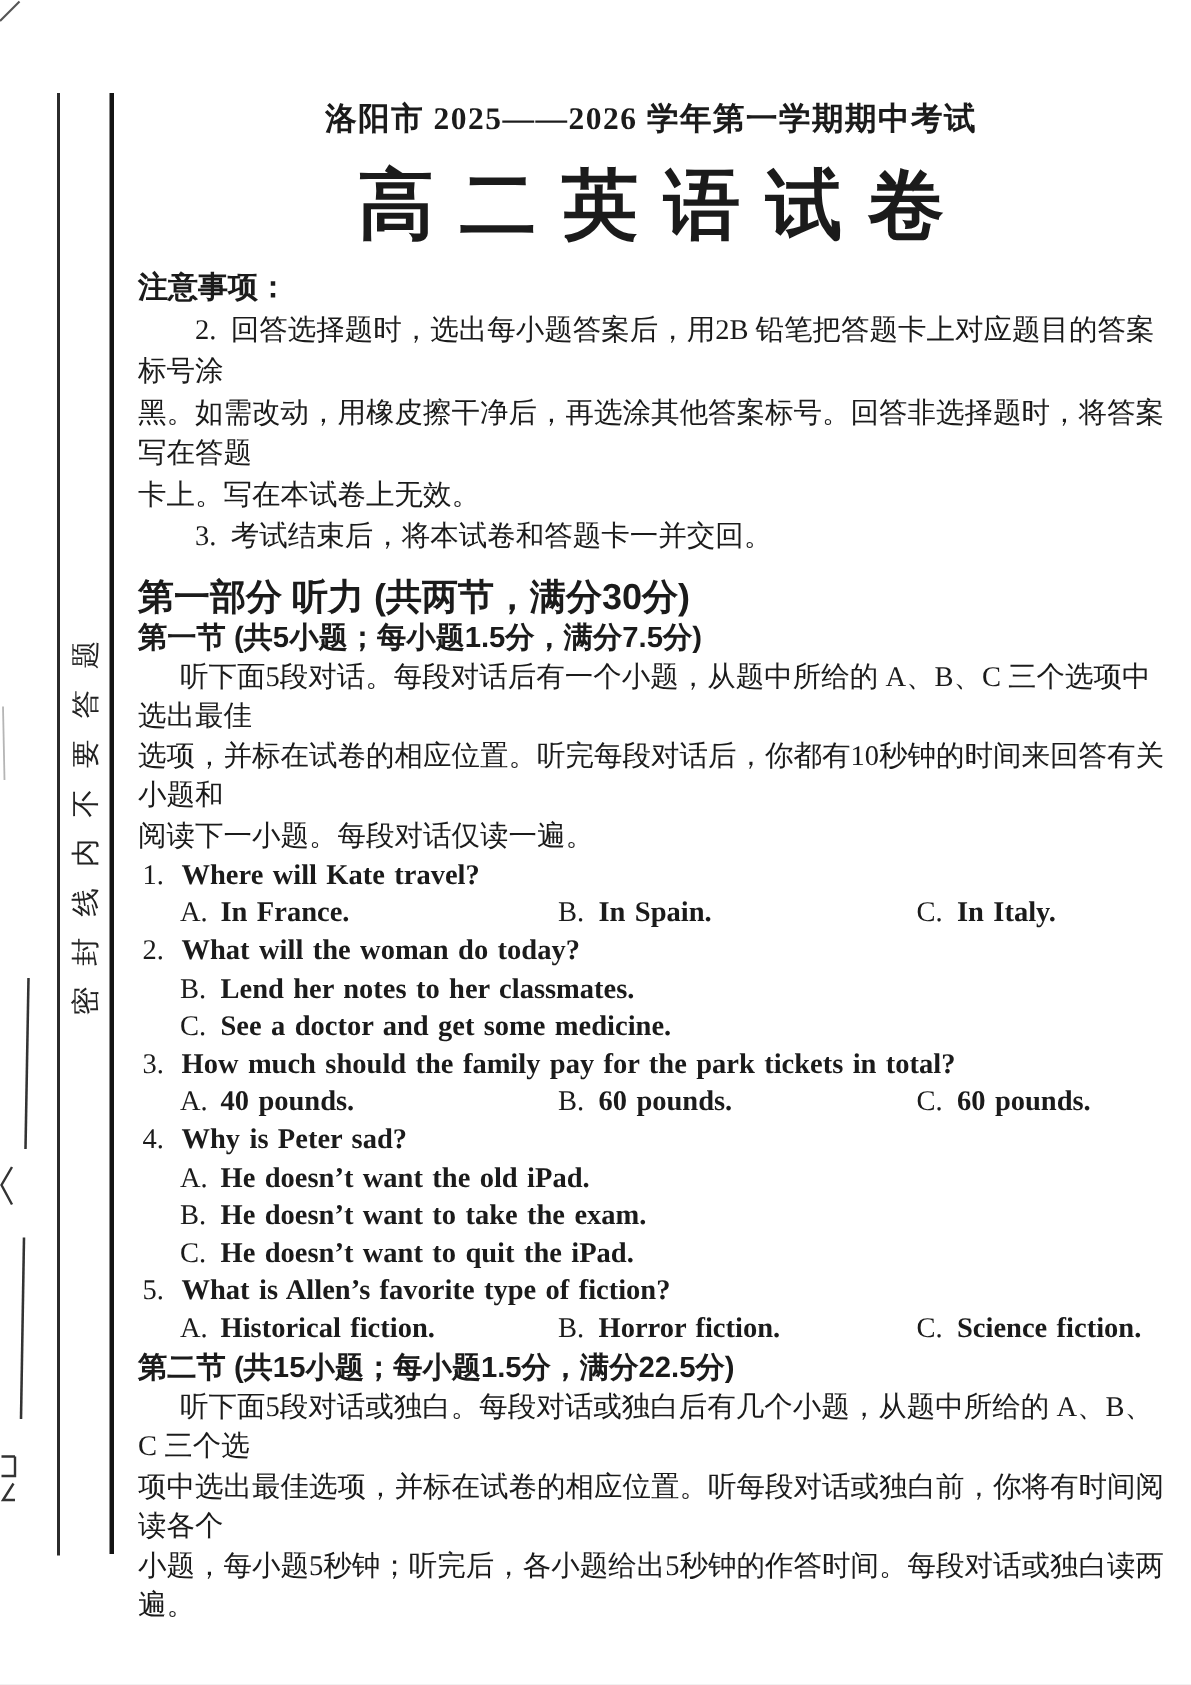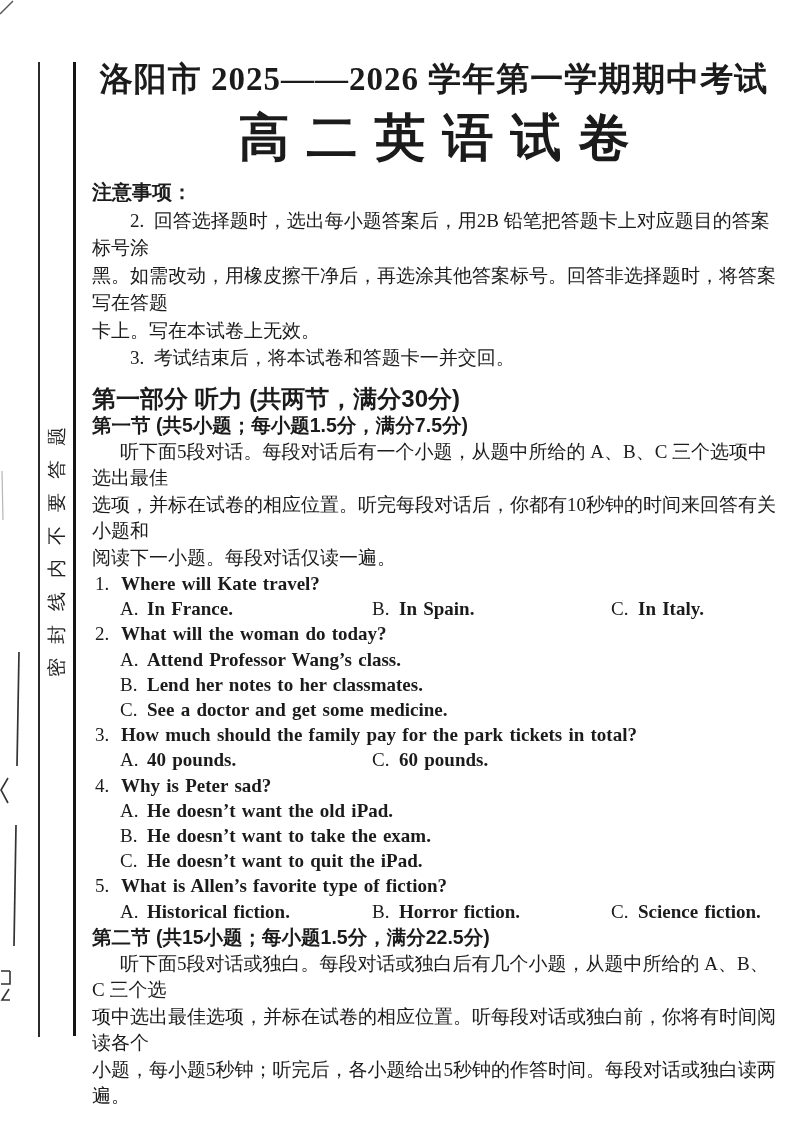--- a/index.html
+++ b/index.html
@@ -12,21 +12,21 @@
   .seal-line-thin{position:absolute;left:38px;top:62px;width:2px;height:975px;background:#2b2b2b;}
   .seal-line-thick{position:absolute;left:73px;top:62px;width:3px;height:974px;background:#141414;}
   .seal-text{
     position:absolute;left:-73px;top:534px;width:260px;height:26px;
     transform:rotate(-90deg);transform-origin:center;
     font-size:19px;letter-spacing:14px;text-align:center;color:#222;white-space:nowrap;
   }
   .edge-marks{position:absolute;left:0;top:0;}
   
   .content{position:absolute;left:92px;top:58px;width:684px;font-size:19px;line-height:26px;}
-  .title1{font-size:33px;font-weight:bold;text-align:center;line-height:42px;letter-spacing:1px;white-space:nowrap;}
+  .title1{font-size:21px;font-weight:bold;text-align:center;line-height:42px;letter-spacing:1px;white-space:nowrap;}
   .title2{font-size:51px;font-weight:bold;text-align:center;letter-spacing:17px;padding-left:17px;line-height:56px;margin-top:10px;white-space:nowrap;}
   .notice-heading{font-family:"Liberation Sans","DejaVu Sans",sans-serif;font-weight:bold;font-size:20px;line-height:27.5px;margin-top:13px;}
   .notice-item{line-height:27.5px;text-indent:38px;white-space:pre-wrap;}
   .part-heading{font-family:"Liberation Sans","DejaVu Sans",sans-serif;font-weight:bold;font-size:24px;line-height:27px;margin-top:13px;}
   .sec-heading{font-family:"Liberation Sans","DejaVu Sans",sans-serif;font-weight:bold;font-size:19.5px;line-height:27px;}
   .para{line-height:26.5px;text-indent:28px;white-space:pre-wrap;}
   .qarea{line-height:25.2px;}
   .qline{white-space:nowrap;padding-left:3px;}
   .qnum{display:inline-block;width:26px;}
   .qtext,.otext{word-spacing:1.5px;font-weight:bold;}
@@ -79,30 +79,30 @@
       <div class="opt-row">
         <div class="opt"><span class="olabel">A.</span><span class="otext">In France.</span></div>
         <div class="opt"><span class="olabel">B.</span><span class="otext">In Spain.</span></div>
         <div class="opt"><span class="olabel">C.</span><span class="otext">In Italy.</span></div>
       </div>
 
       <div class="qline">
         <span class="qnum">2.</span><span class="qtext">What will the woman do today?</span>
       </div>
       <div class="opt-stack">
-        <div class="opt"><span class="olabel">A.</span><span class="otext">Attend Professor Wang’s class.</span></div>
         <div class="opt"><span class="olabel">B.</span><span class="otext">Lend her notes to her classmates.</span></div>
         <div class="opt"><span class="olabel">C.</span><span class="otext">See a doctor and get some medicine.</span></div>
       </div>
 
       <div class="qline">
         <span class="qnum">3.</span><span class="qtext">How much should the family pay for the park tickets in total?</span>
       </div>
       <div class="opt-row">
         <div class="opt"><span class="olabel">A.</span><span class="otext">40 pounds.</span></div>
+        <div class="opt"><span class="olabel">B.</span><span class="otext">60 pounds.</span></div>
         <div class="opt"><span class="olabel">C.</span><span class="otext">60 pounds.</span></div>
       </div>
 
       <div class="qline">
         <span class="qnum">4.</span><span class="qtext">Why is Peter sad?</span>
       </div>
       <div class="opt-stack">
         <div class="opt"><span class="olabel">A.</span><span class="otext">He doesn’t want the old iPad.</span></div>
         <div class="opt"><span class="olabel">B.</span><span class="otext">He doesn’t want to take the exam.</span></div>
         <div class="opt"><span class="olabel">C.</span><span class="otext">He doesn’t want to quit the iPad.</span></div>

